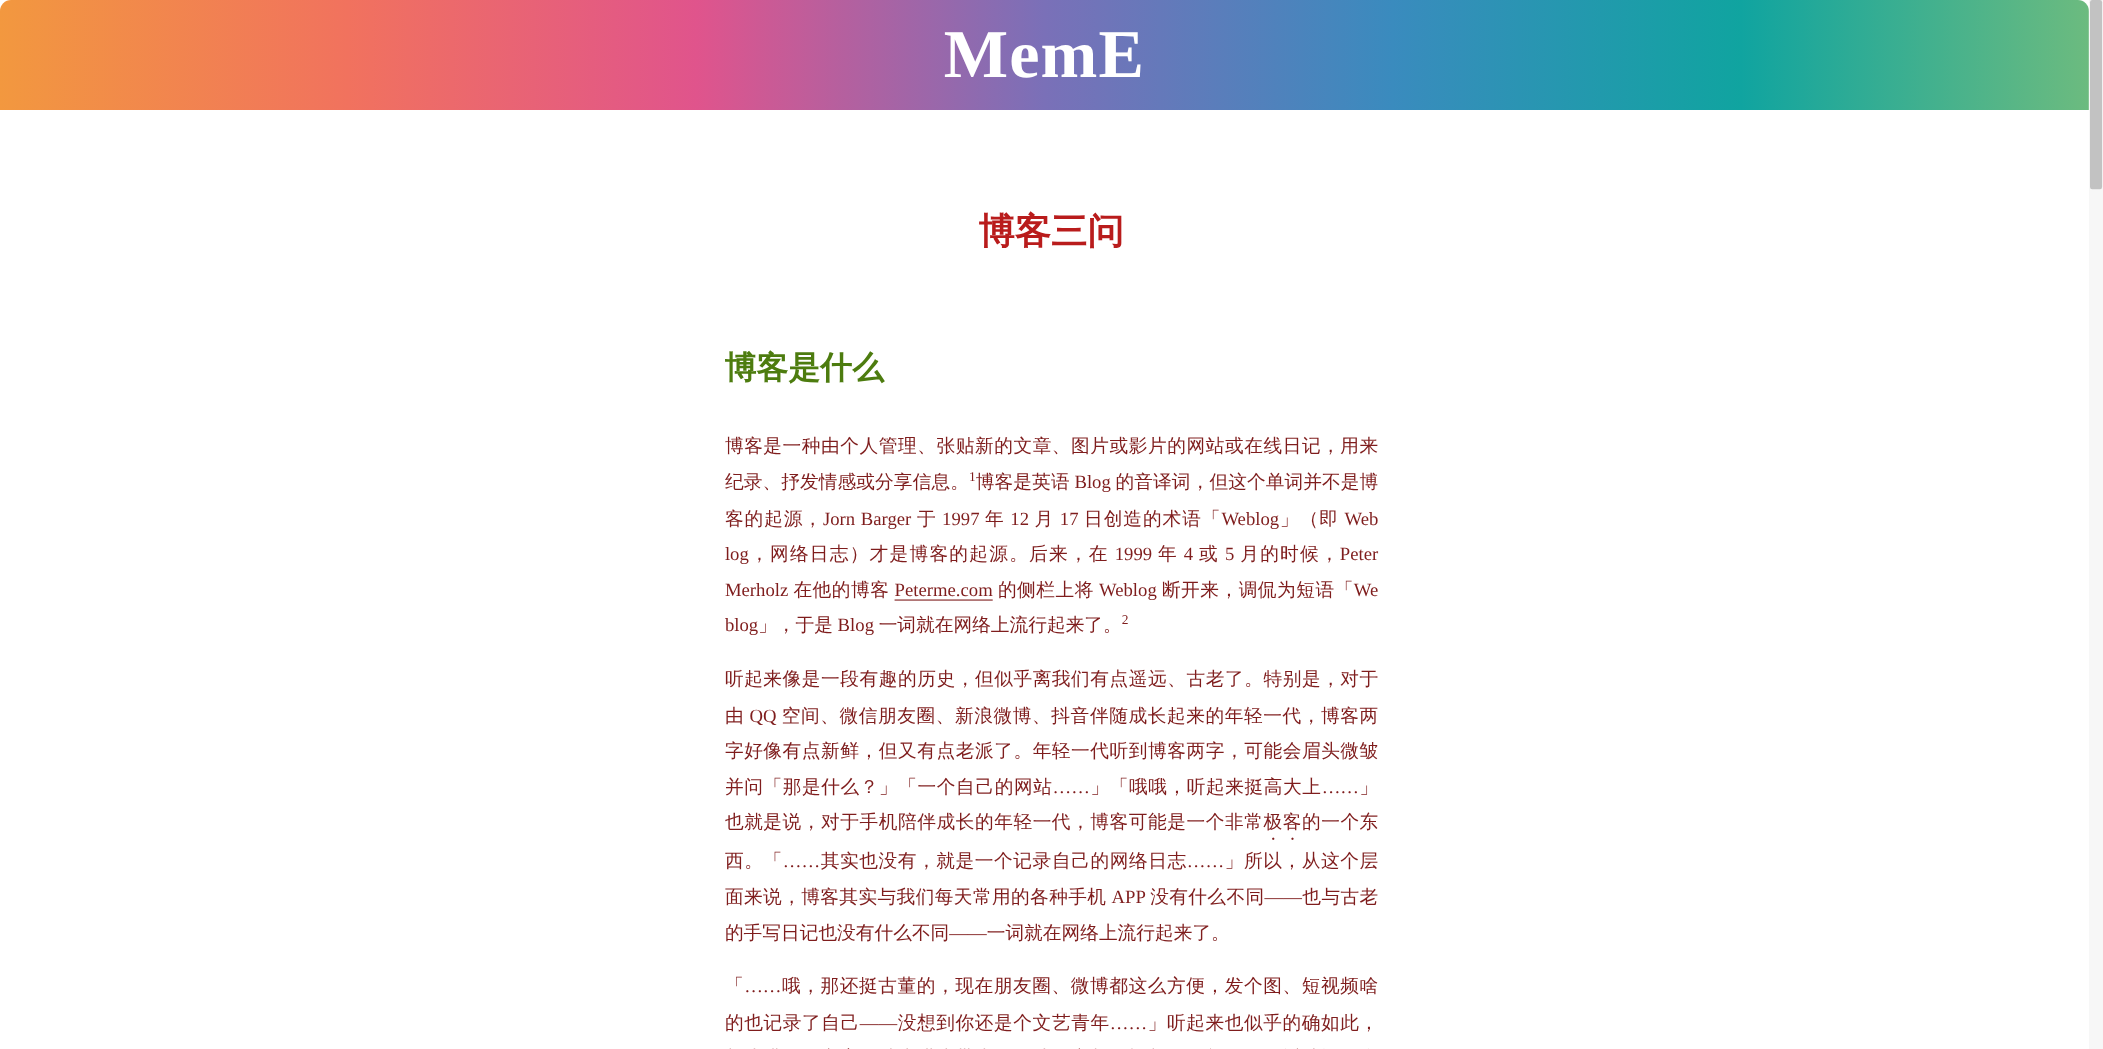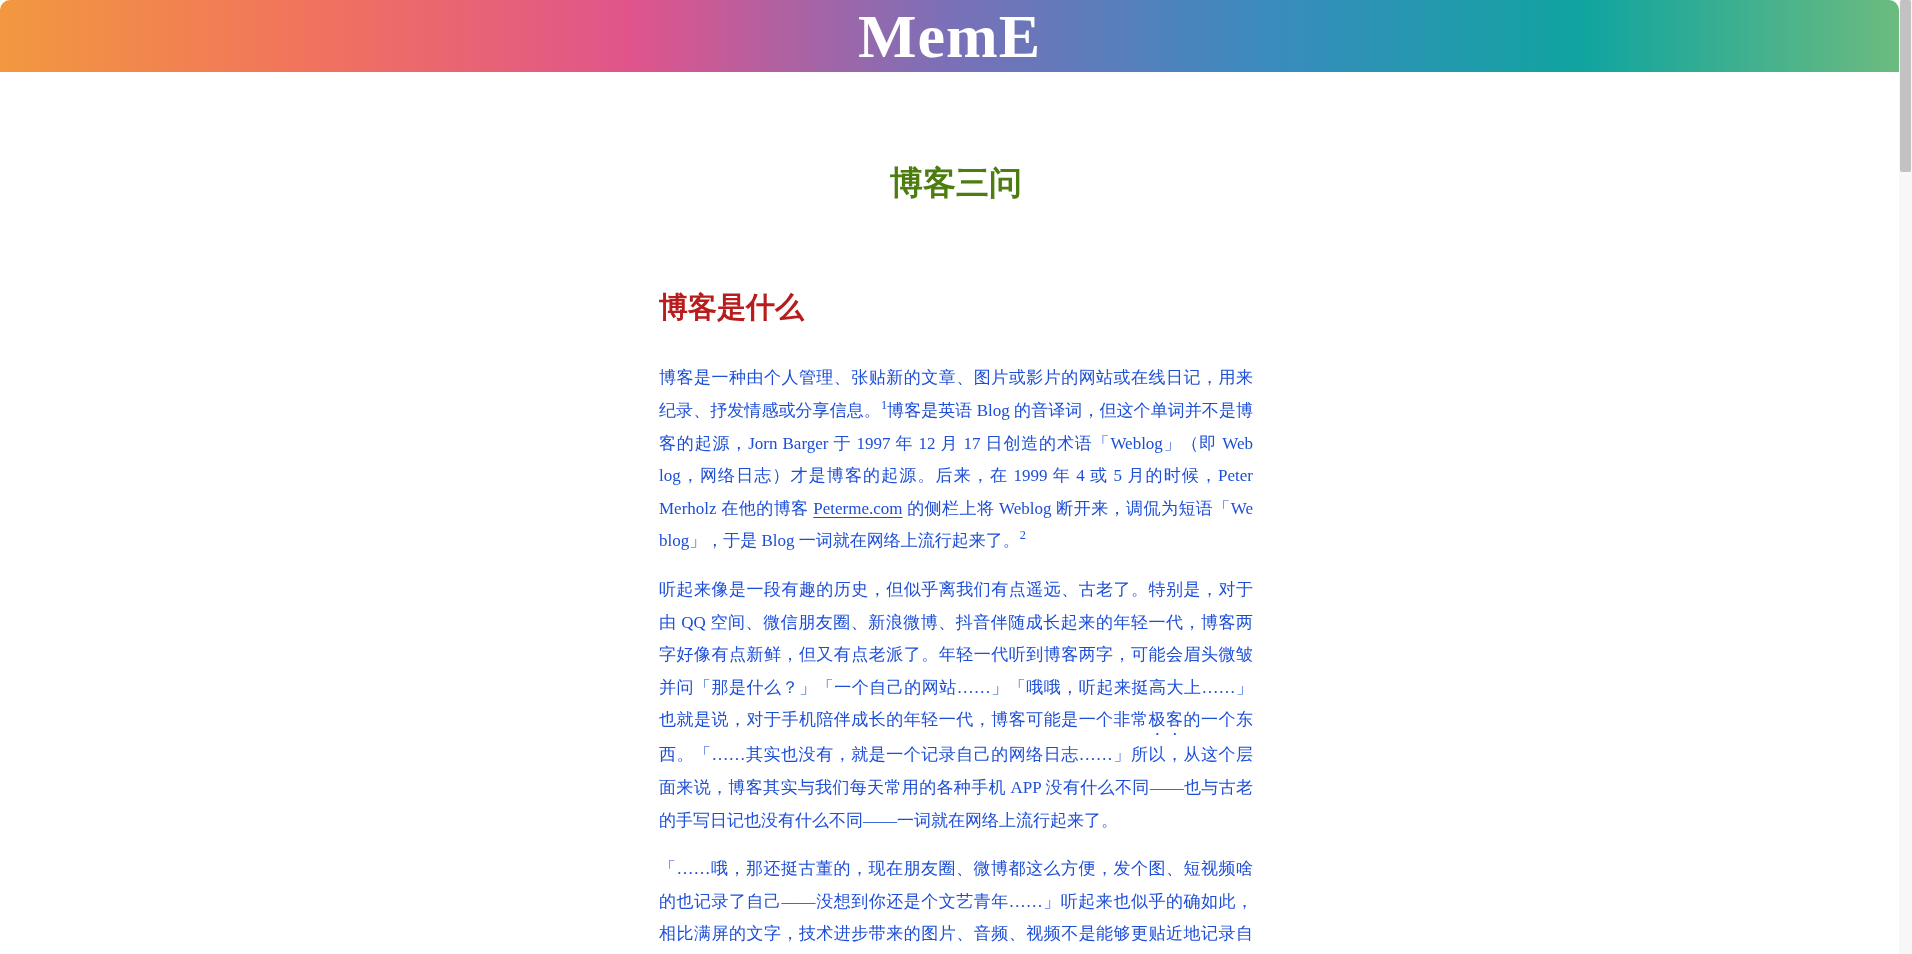--- a/index.html
+++ b/index.html
@@ -9,21 +9,21 @@
     font-family: "Liberation Serif", "DejaVu Serif", serif;
     color: #333333;
   }
   body {
     width: 1912px;
     height: 954px;
     overflow: hidden;
     position: relative;
   }
   .header-bar {
-    height: 72px;
+    height: 100px;
     margin-right: 13px;
     border-radius: 10px 10px 0 0;
     display: flex;
     align-items: center;
     justify-content: center;
     
   }
   .logo {
     font-size: 62px;
     font-weight: bold;
@@ -34,37 +34,37 @@
   }
   .content {
     width: 594px;
     margin: 0 auto;
   }
   h1.article-title {
     font-size: 33px;
     line-height: 1.2;
     font-weight: 700;
     text-align: center;
-    color: #4d7c0f;
+    color: #b91c1c;
     margin: 92px 0 0 0;
   }
   h2.section-heading {
     font-size: 29px;
     line-height: 1.2;
     font-weight: 700;
     text-align: left;
-    color: #b91c1c;
+    color: #4d7c0f;
     margin: 86px 0 38px 0;
   }
   .article-body p {
     font-size: 17px;
     line-height: 32.6px;
     text-align: justify;
     margin: 0 0 16px 0;
-    color: #1d4ed8;
+    color: #7f1d1d;
   }
   sup.fnref {
     font-size: 0.72em;
     line-height: 0;
     vertical-align: super;
     cursor: pointer;
   }
   a.plink {
     color: inherit;
     text-decoration: underline;

